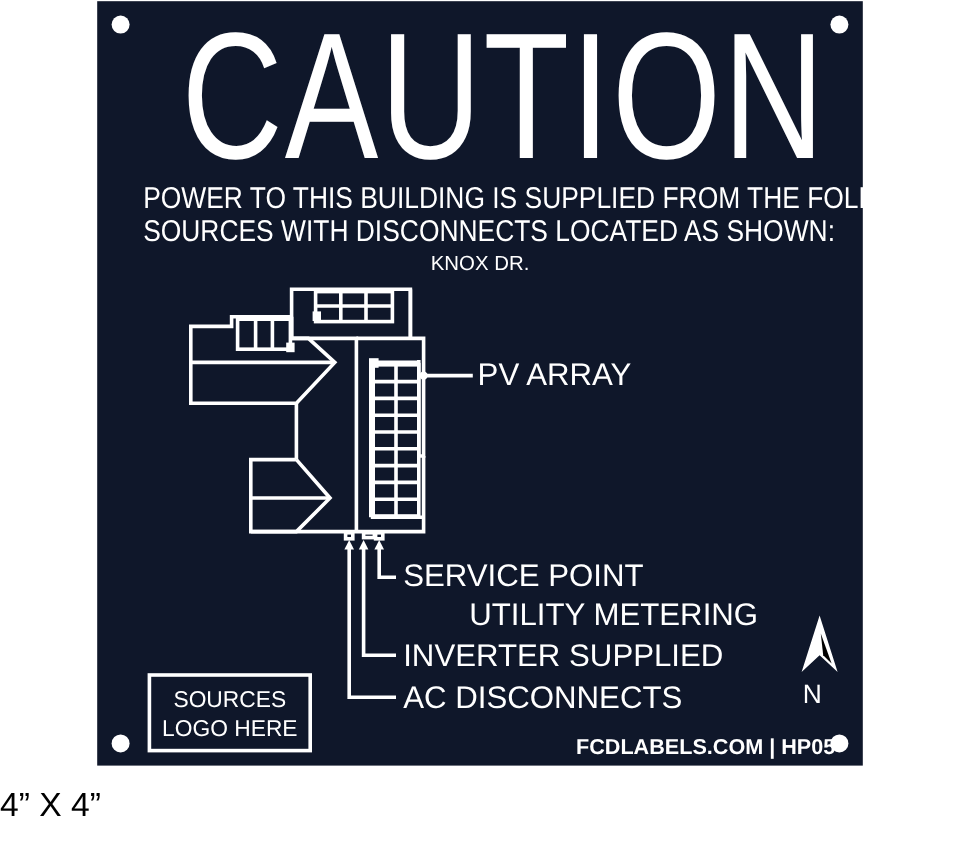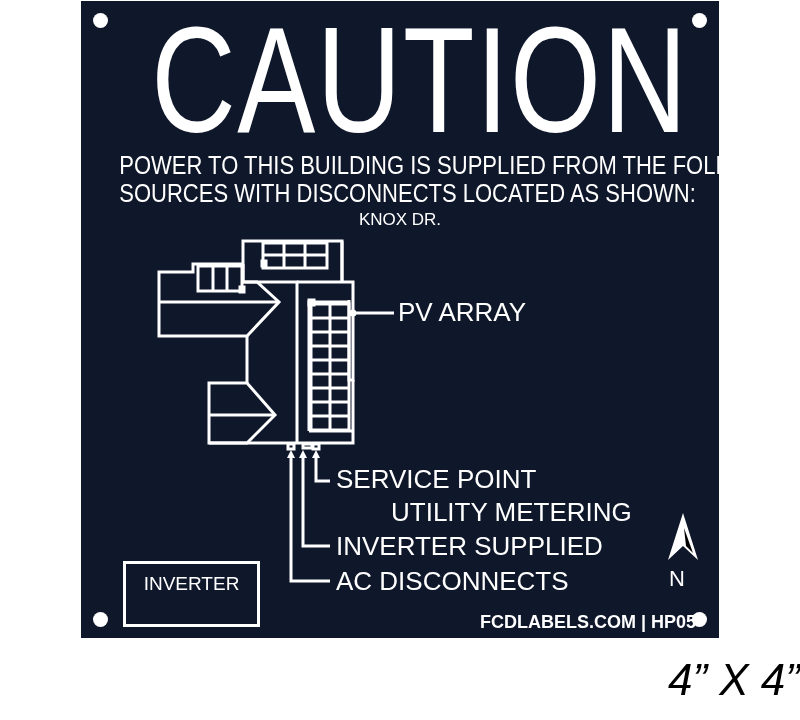--- a/index.html
+++ b/index.html
@@ -8,21 +8,21 @@
   .hole { position: absolute; width: 15px; height: 15px; border-radius: 50%; background: #ffffff; }
   .caution { position: absolute; left: 0; width: 638px; top: 4px; text-align: center; color: #ffffff; font-size: 150px; line-height: 150px; transform: scaleX(0.78); transform-origin: 319px 0; letter-spacing: 2px; }
   .line { position: absolute; left: 0; width: 638px; text-align: center; color: #ffffff; white-space: nowrap; }
   .l1 { top: 150px; font-size: 25px; transform: scaleX(0.88); transform-origin: 319px 0; }
   .l2 { top: 178px; font-size: 25px; transform: scaleX(0.88); transform-origin: 319px 0; }
   .l3 { top: 209px; font-size: 17px; text-align: center; }
   svg.diagram { position: absolute; left: 0; top: 0; }
   .label { position: absolute; color: #ffffff; font-size: 26px; white-space: nowrap; line-height: 30px; }
   .logo-box { position: absolute; left: 42px; top: 560px; width: 137px; height: 66px; border: 3px solid #ffffff; color: #ffffff; text-align: center; font-size: 19px; line-height: 24px; box-sizing: border-box; padding-top: 8px; }
   .footer { position: absolute; left: 399px; top: 611px; color: #ffffff; font-weight: bold; font-size: 18px; }
-  .size { position: absolute; left: 0; top: 655px; width: 800px; text-align: right; color: #000000; font-size: 44px; font-style: italic; }
+  .size { position: absolute; left: 0; top: 655px; width: 800px; text-align: left; color: #000000; font-size: 28px; }
   .north-n { position: absolute; left: 588px; top: 565px; color: #ffffff; font-size: 22px; }
 </style>
 </head>
 <body>
 
 <div class="sign">
   <div class="hole" style="left:12px;top:12px;"></div>
   <div class="hole" style="left:611px;top:12px;"></div>
   <div class="hole" style="left:12px;top:611px;"></div>
   <div class="hole" style="left:611px;top:611px;"></div>
@@ -114,19 +114,20 @@
 
   <div class="label" style="left:317px;top:296px;">PV ARRAY</div>
   <div class="label" style="left:255px;top:463px;">SERVICE POINT</div>
   <div class="label" style="left:266px;top:496px;margin-left:44px;">UTILITY METERING</div>
   <div class="label" style="left:255px;top:530px;">INVERTER SUPPLIED</div>
   <div class="label" style="left:255px;top:565px;">AC DISCONNECTS</div>
 
   <div class="north-n">N</div>
 
   <div class="logo-box">
-    <div>INVERTER</div>
+    <div>SOURCES</div>
+    <div>LOGO HERE</div>
   </div>
 
   <div class="footer">FCDLABELS.COM | HP05</div>
 </div>
 
 <div class="size">4” X 4”</div>
 
 </body></html>

